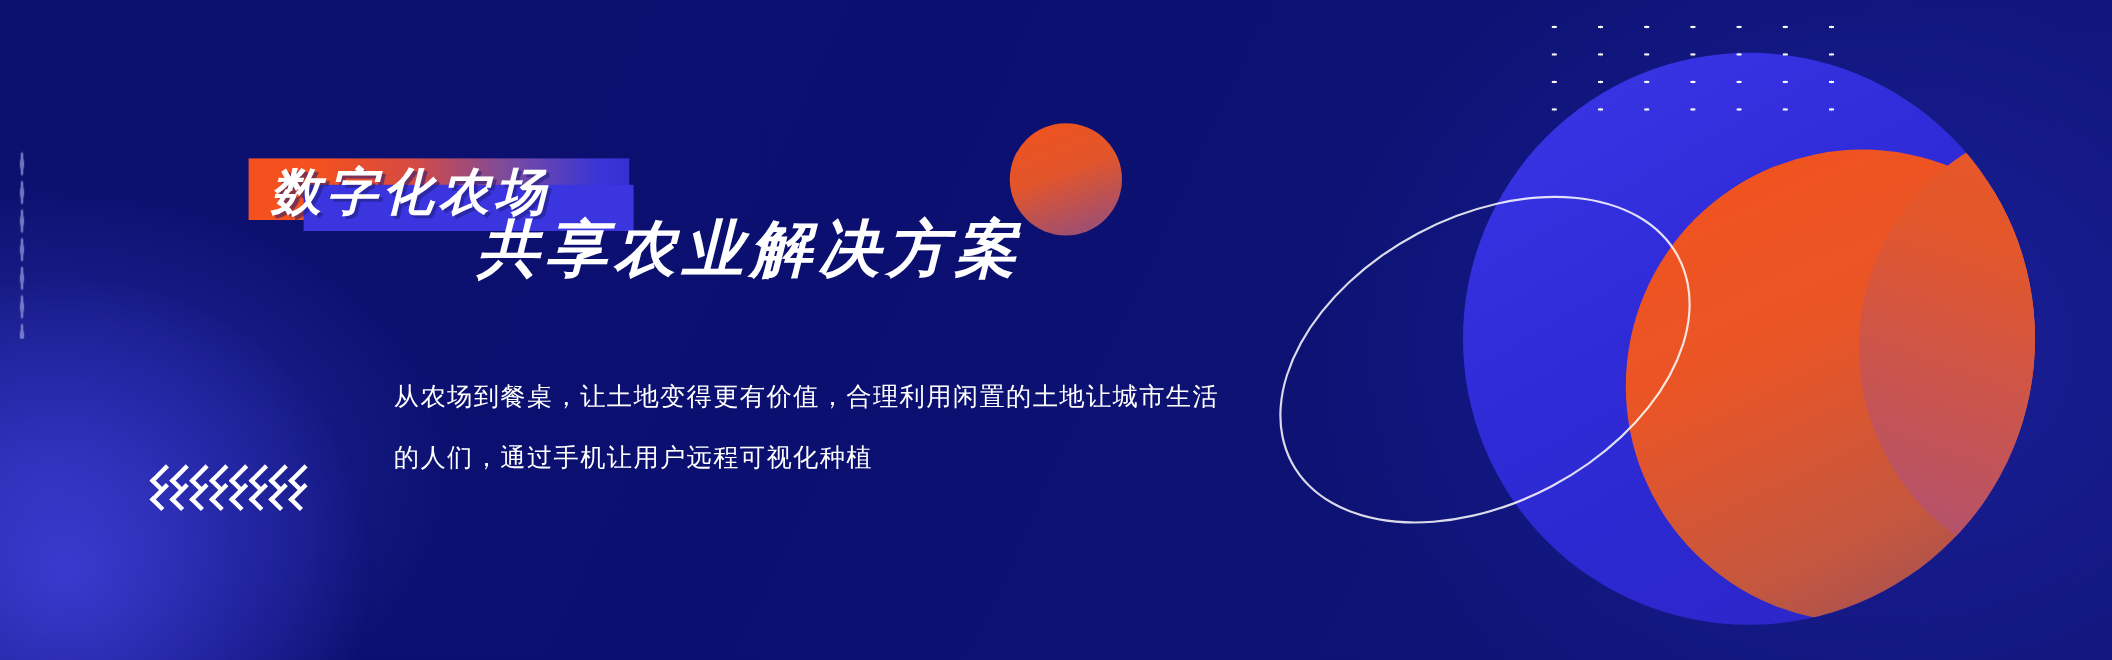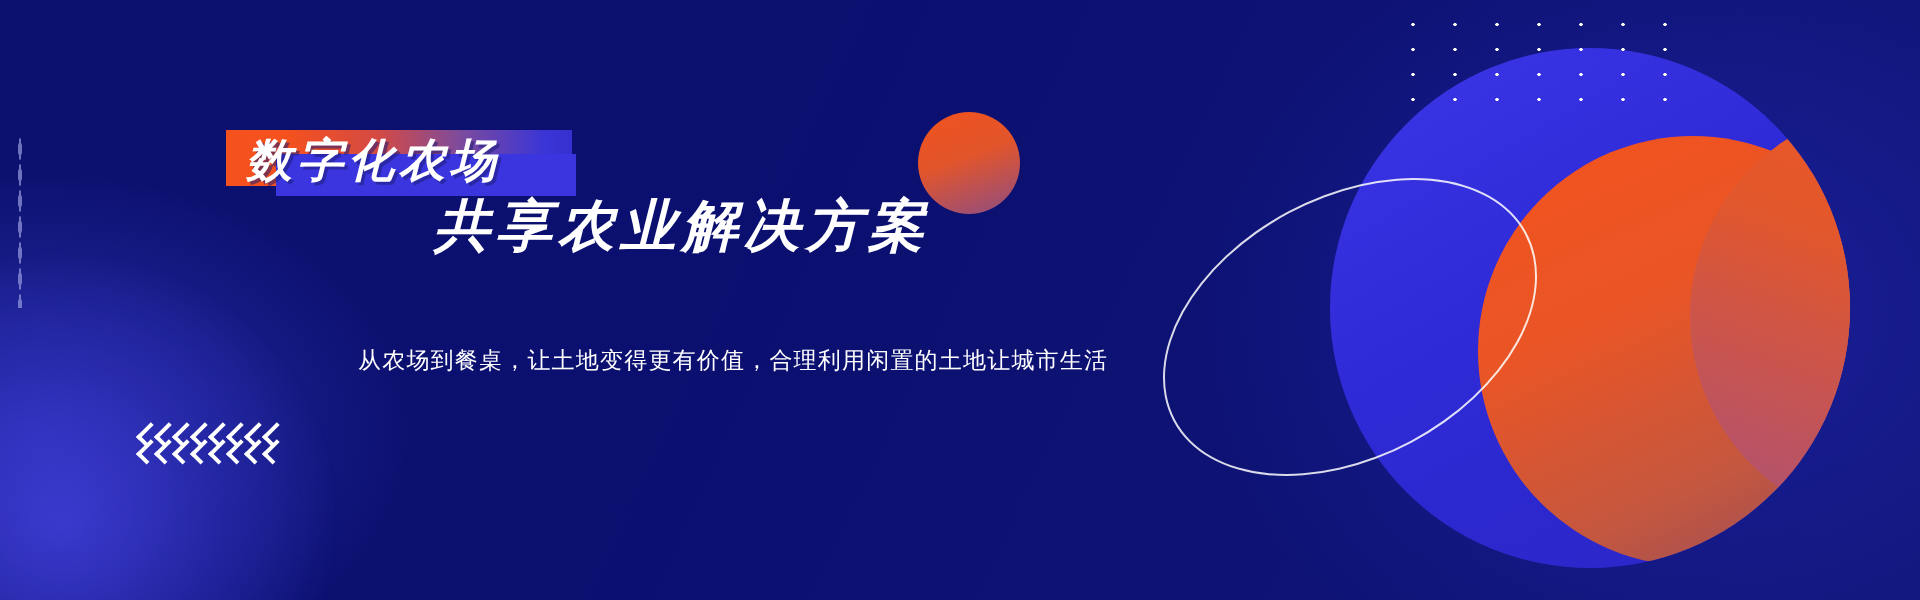--- a/index.html
+++ b/index.html
@@ -83,21 +83,21 @@
   
   .dot-col{
     position:absolute; left:18px; top:136px;
     width:4px; height:172px;
     background-image:radial-gradient(#8f93d8 1.6px, rgba(255,255,255,0) 1.8px);
     background-size:4px 26px;
     opacity:.75;
   }
 
   
-  .badge{ position:absolute; left:186px; top:112px; width:400px; height:92px; }
+  .badge{ position:absolute; left:186px; top:126px; width:400px; height:92px; }
   .badge-grad{
     position:absolute; left:40px; top:18px; width:346px; height:56px;
     background:linear-gradient(90deg,#f4511e 0%,#f4511e 18%,#d44a44 44%,#7c4b9e 68%,#3a35d6 92%,#3630d0 100%);
   }
   .badge-blue{
     position:absolute; left:90px; top:42px; width:300px; height:42px;
     background:#3b35e0;
   }
   .badge-text{
     position:absolute; left:60px; top:18px;
@@ -167,20 +167,21 @@
   <div class="badge">
     <div class="badge-grad"></div>
     <div class="badge-blue"></div>
     <div class="badge-text">数字化农场</div>
   </div>
 
   <div class="headline">共享农业解决方案</div>
 
   <div class="subtitle">
     <span class="sub-line">从农场到餐桌，让土地变得更有价值，合理利用闲置的土地让城市生活</span>
+    <span class="sub-line">的人们，通过手机让用户远程可视化种植</span>
   </div>
 
   <div class="chevrons">
     <span class="chev"></span>
     <span class="chev"></span>
     <span class="chev"></span>
     <span class="chev"></span>
     <span class="chev"></span>
     <span class="chev"></span>
     <span class="chev"></span>

